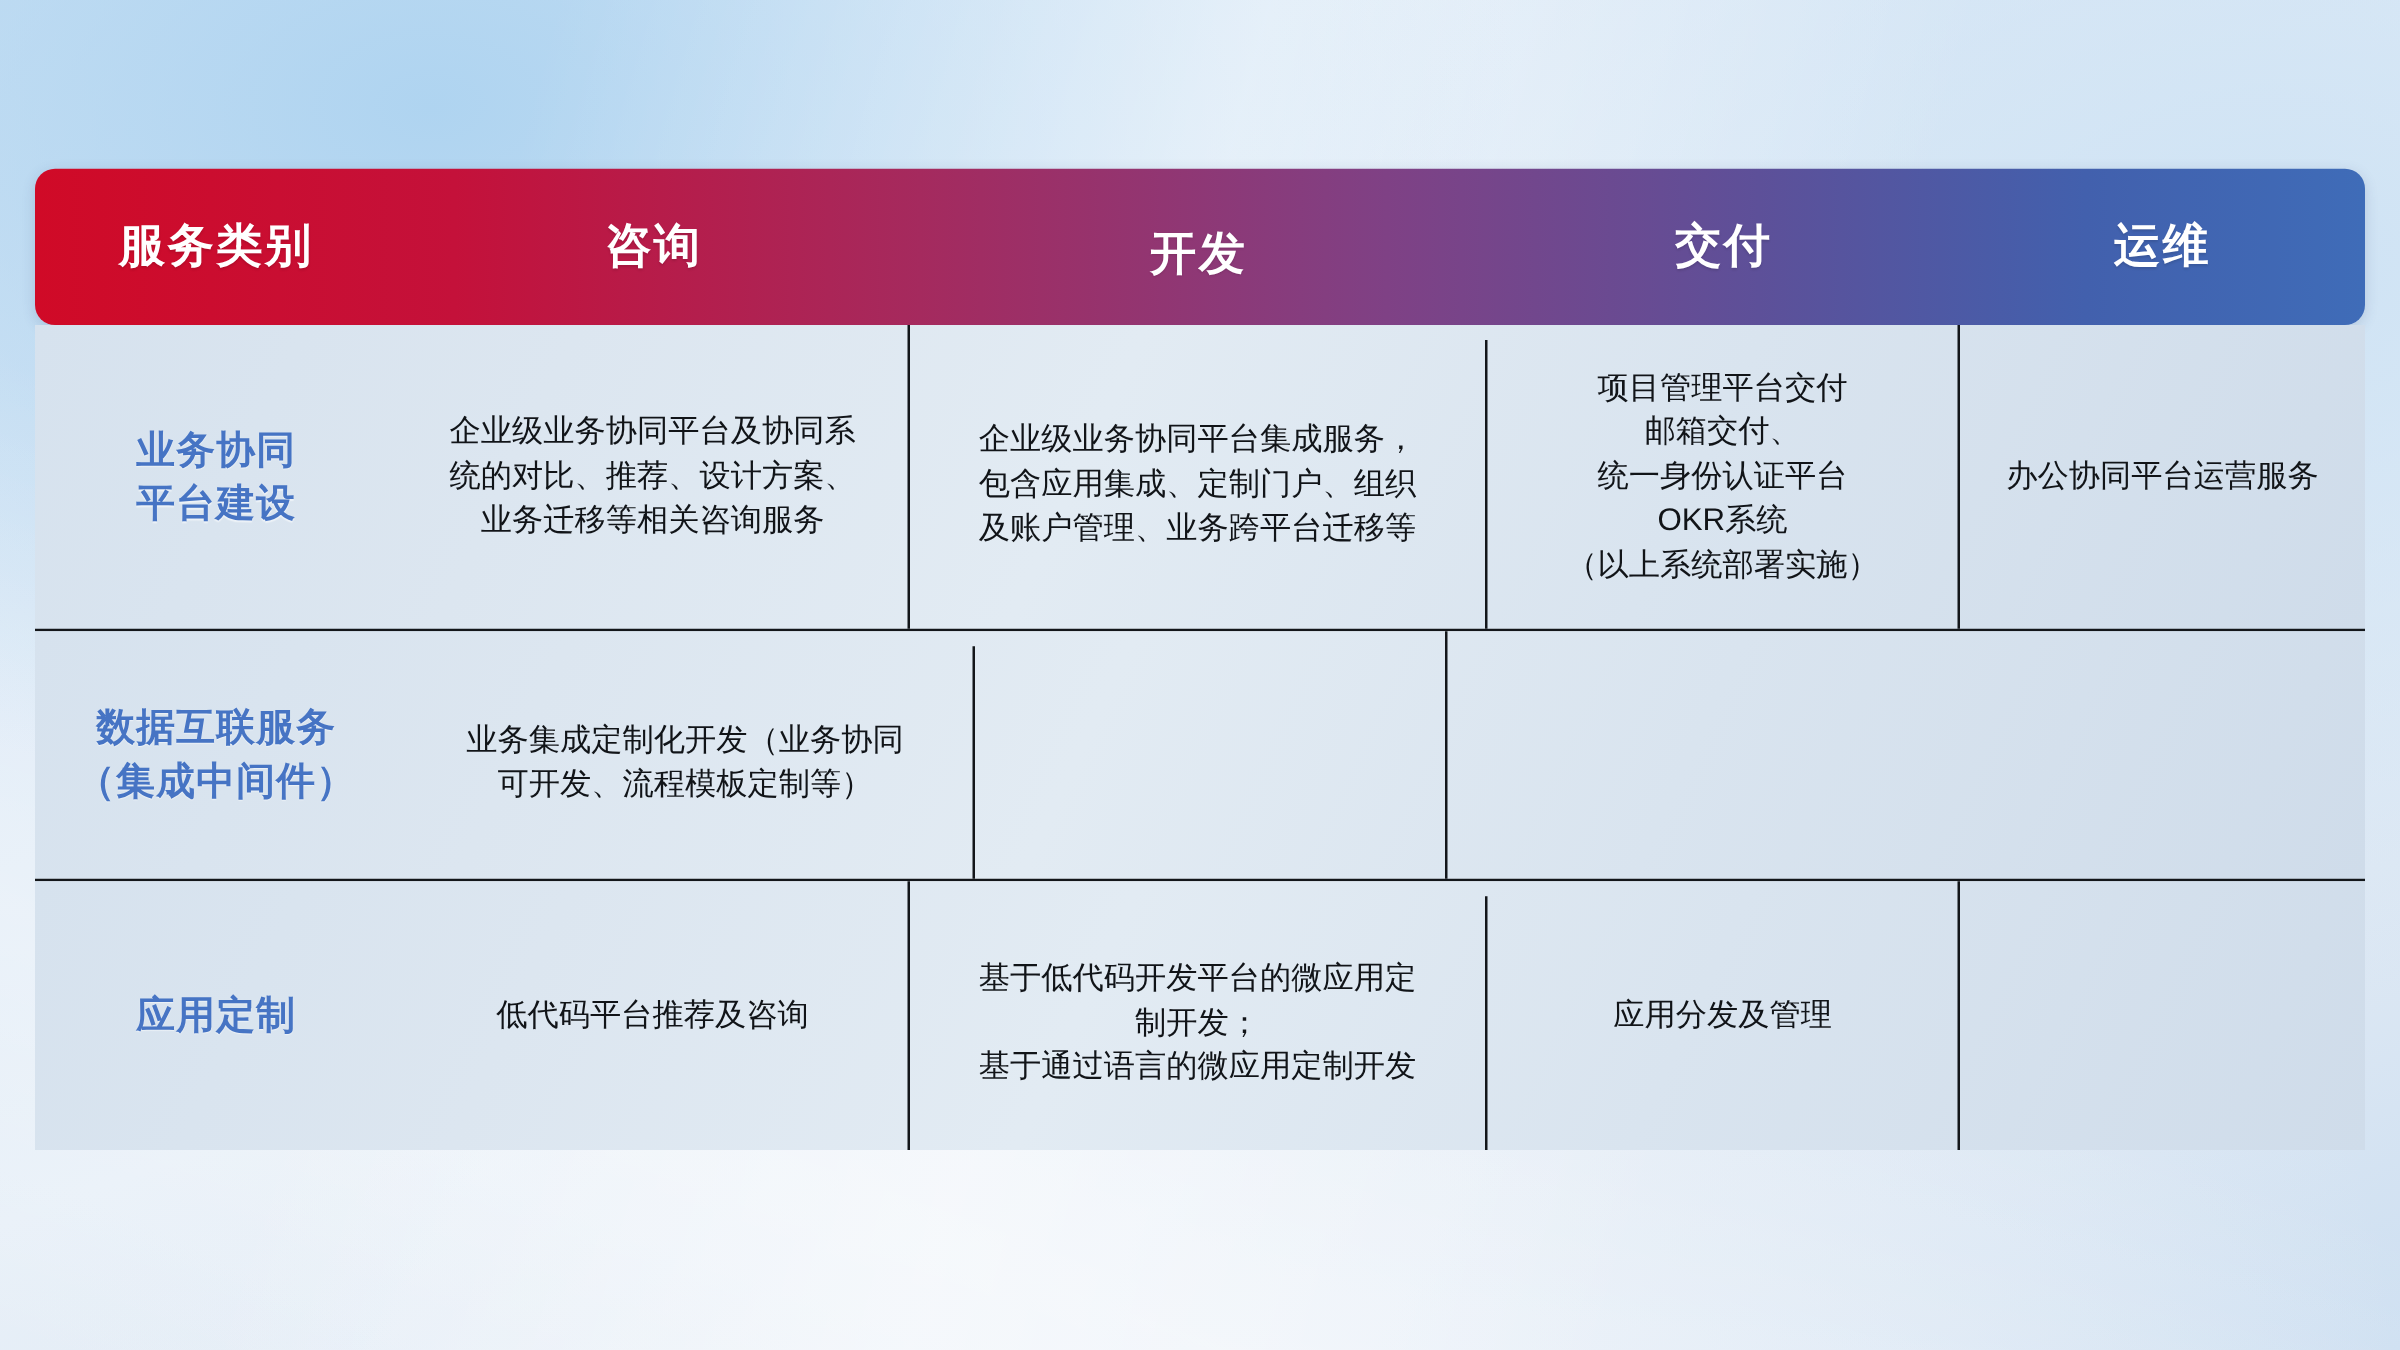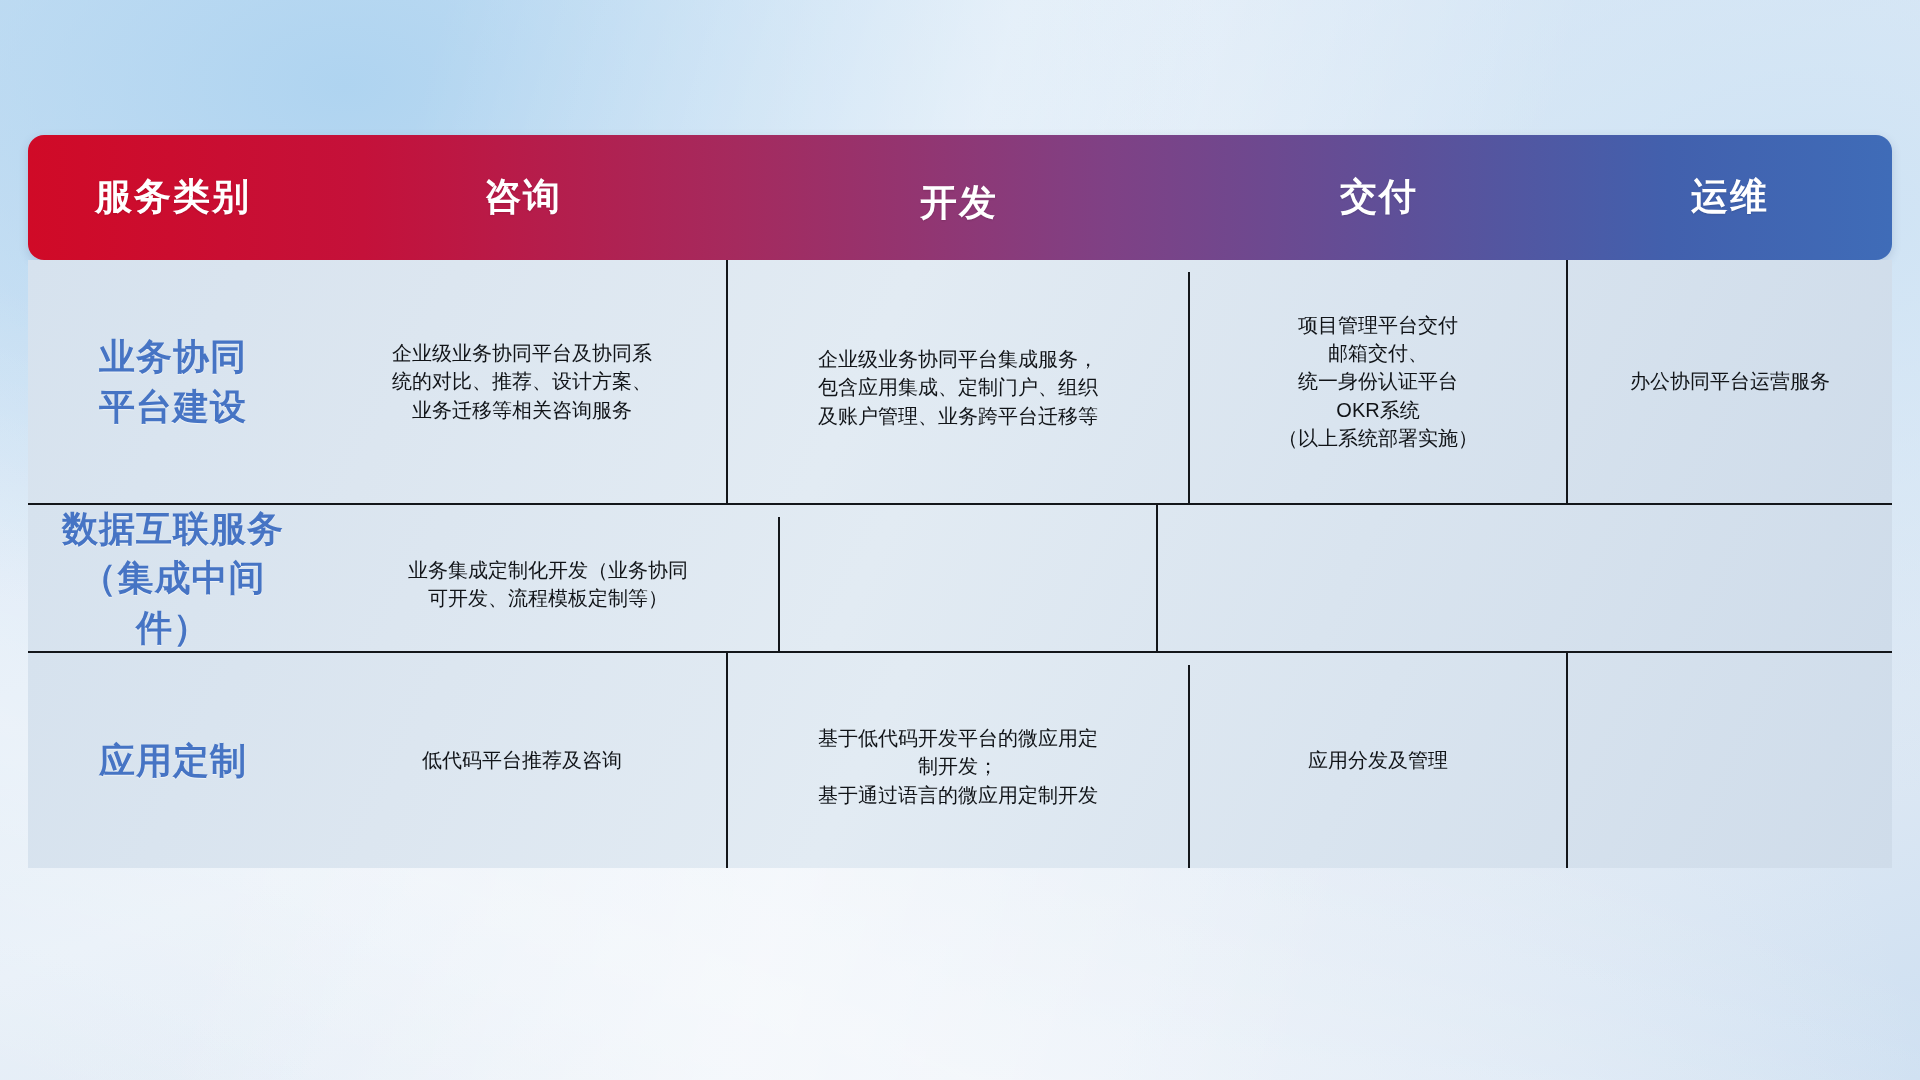--- a/index.html
+++ b/index.html
@@ -72,43 +72,43 @@
     display:flex;
     background:linear-gradient(115deg,
         #d6e2ee 0%,
         #dce6f0 22%,
         #e2ebf3 45%,
         #d9e4ef 70%,
         #cfdcea 100%);
     border-bottom:2.5px solid #13161a;
   }
   .tr.r1 { height:245px; }
-  .tr.r2 { height:148px; }
+  .tr.r2 { height:200px; }
   .tr.r3 { height:215px; }
   .tr:last-child { border-bottom:none; }
 
   .td {
     display:flex;
     align-items:center;
     justify-content:center;
     padding:6px 18px;
-    font-size:20px;
+    font-size:25px;
     line-height:1.42;
     color:#111418;
     text-align:center;
     white-space:pre-line;
     border-right:2.5px solid #13161a;
   }
   .td:last-child { border-right:none; }
   
   .td.c0 { border-right:none; }
 
   .row-label {
     color:#4674c4;
-    font-size:36px;
+    font-size:31px;
     font-weight:700;
     letter-spacing:1px;
     line-height:1.38;
     text-shadow:0 1px 1px rgba(255,255,255,0.55);
   }
 
   
   .col0 { width:290px; }
   .col1 { width:410px; }
   .col2 { width:462px;margin-top:12px; }

